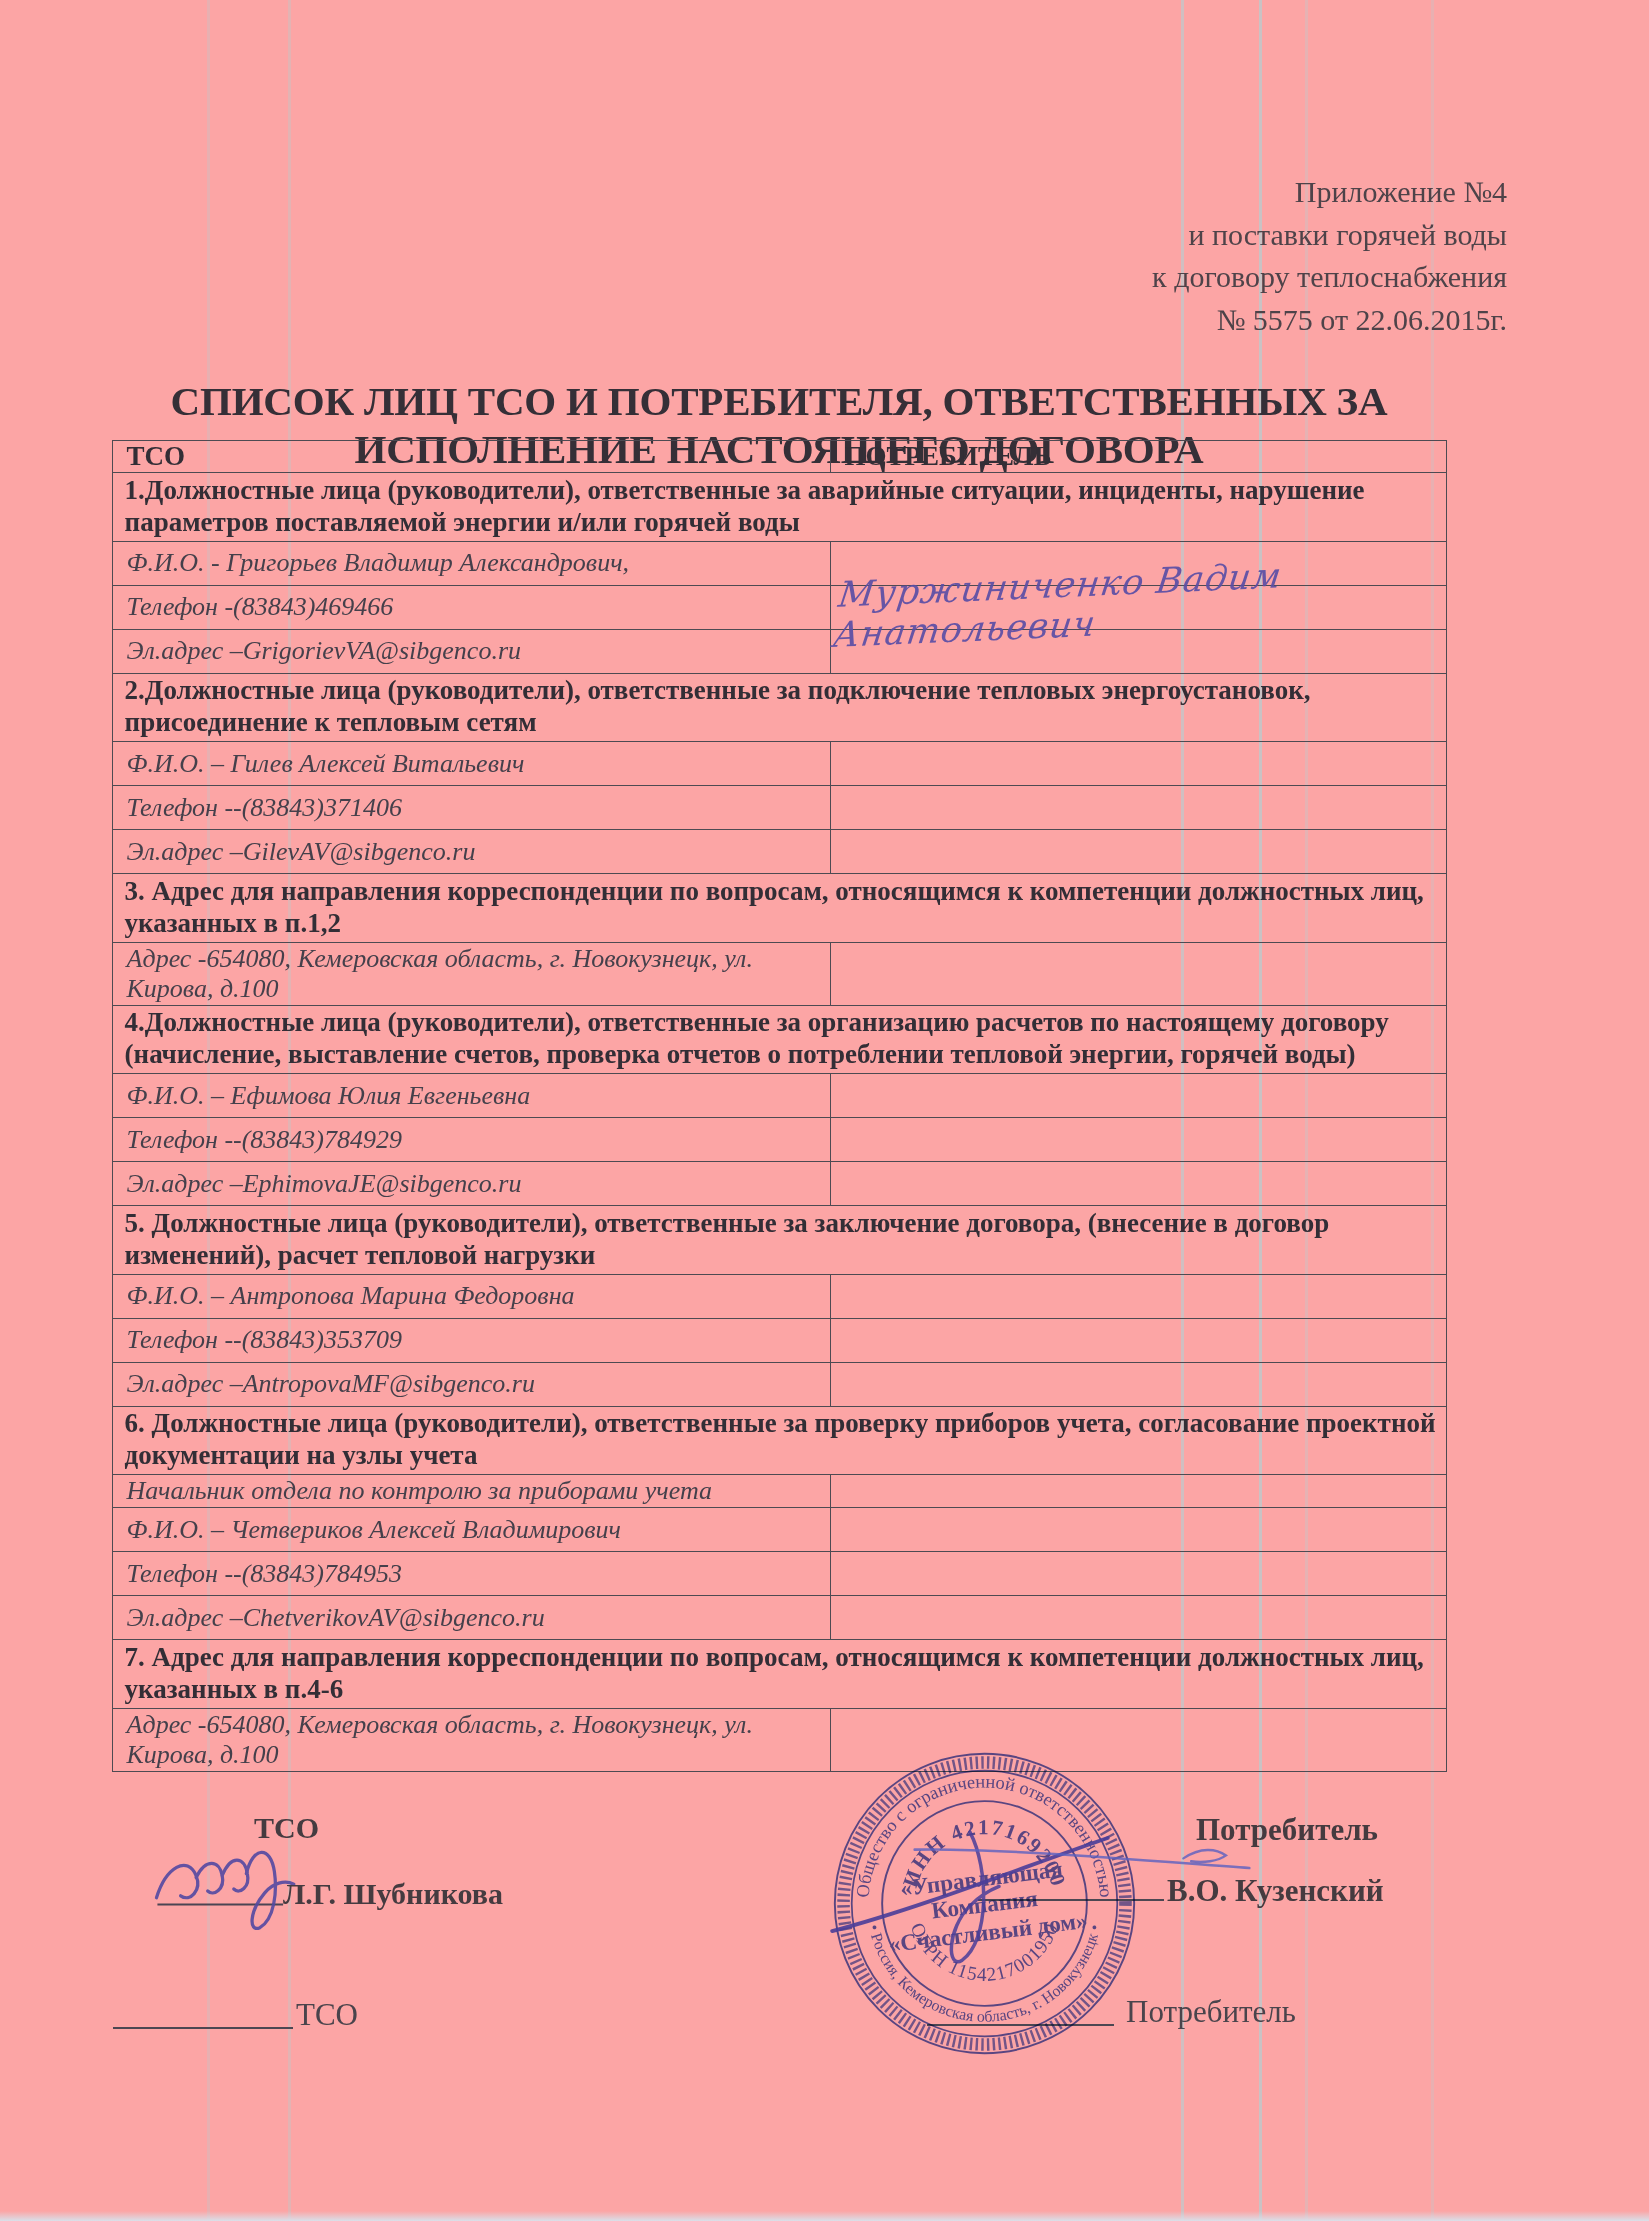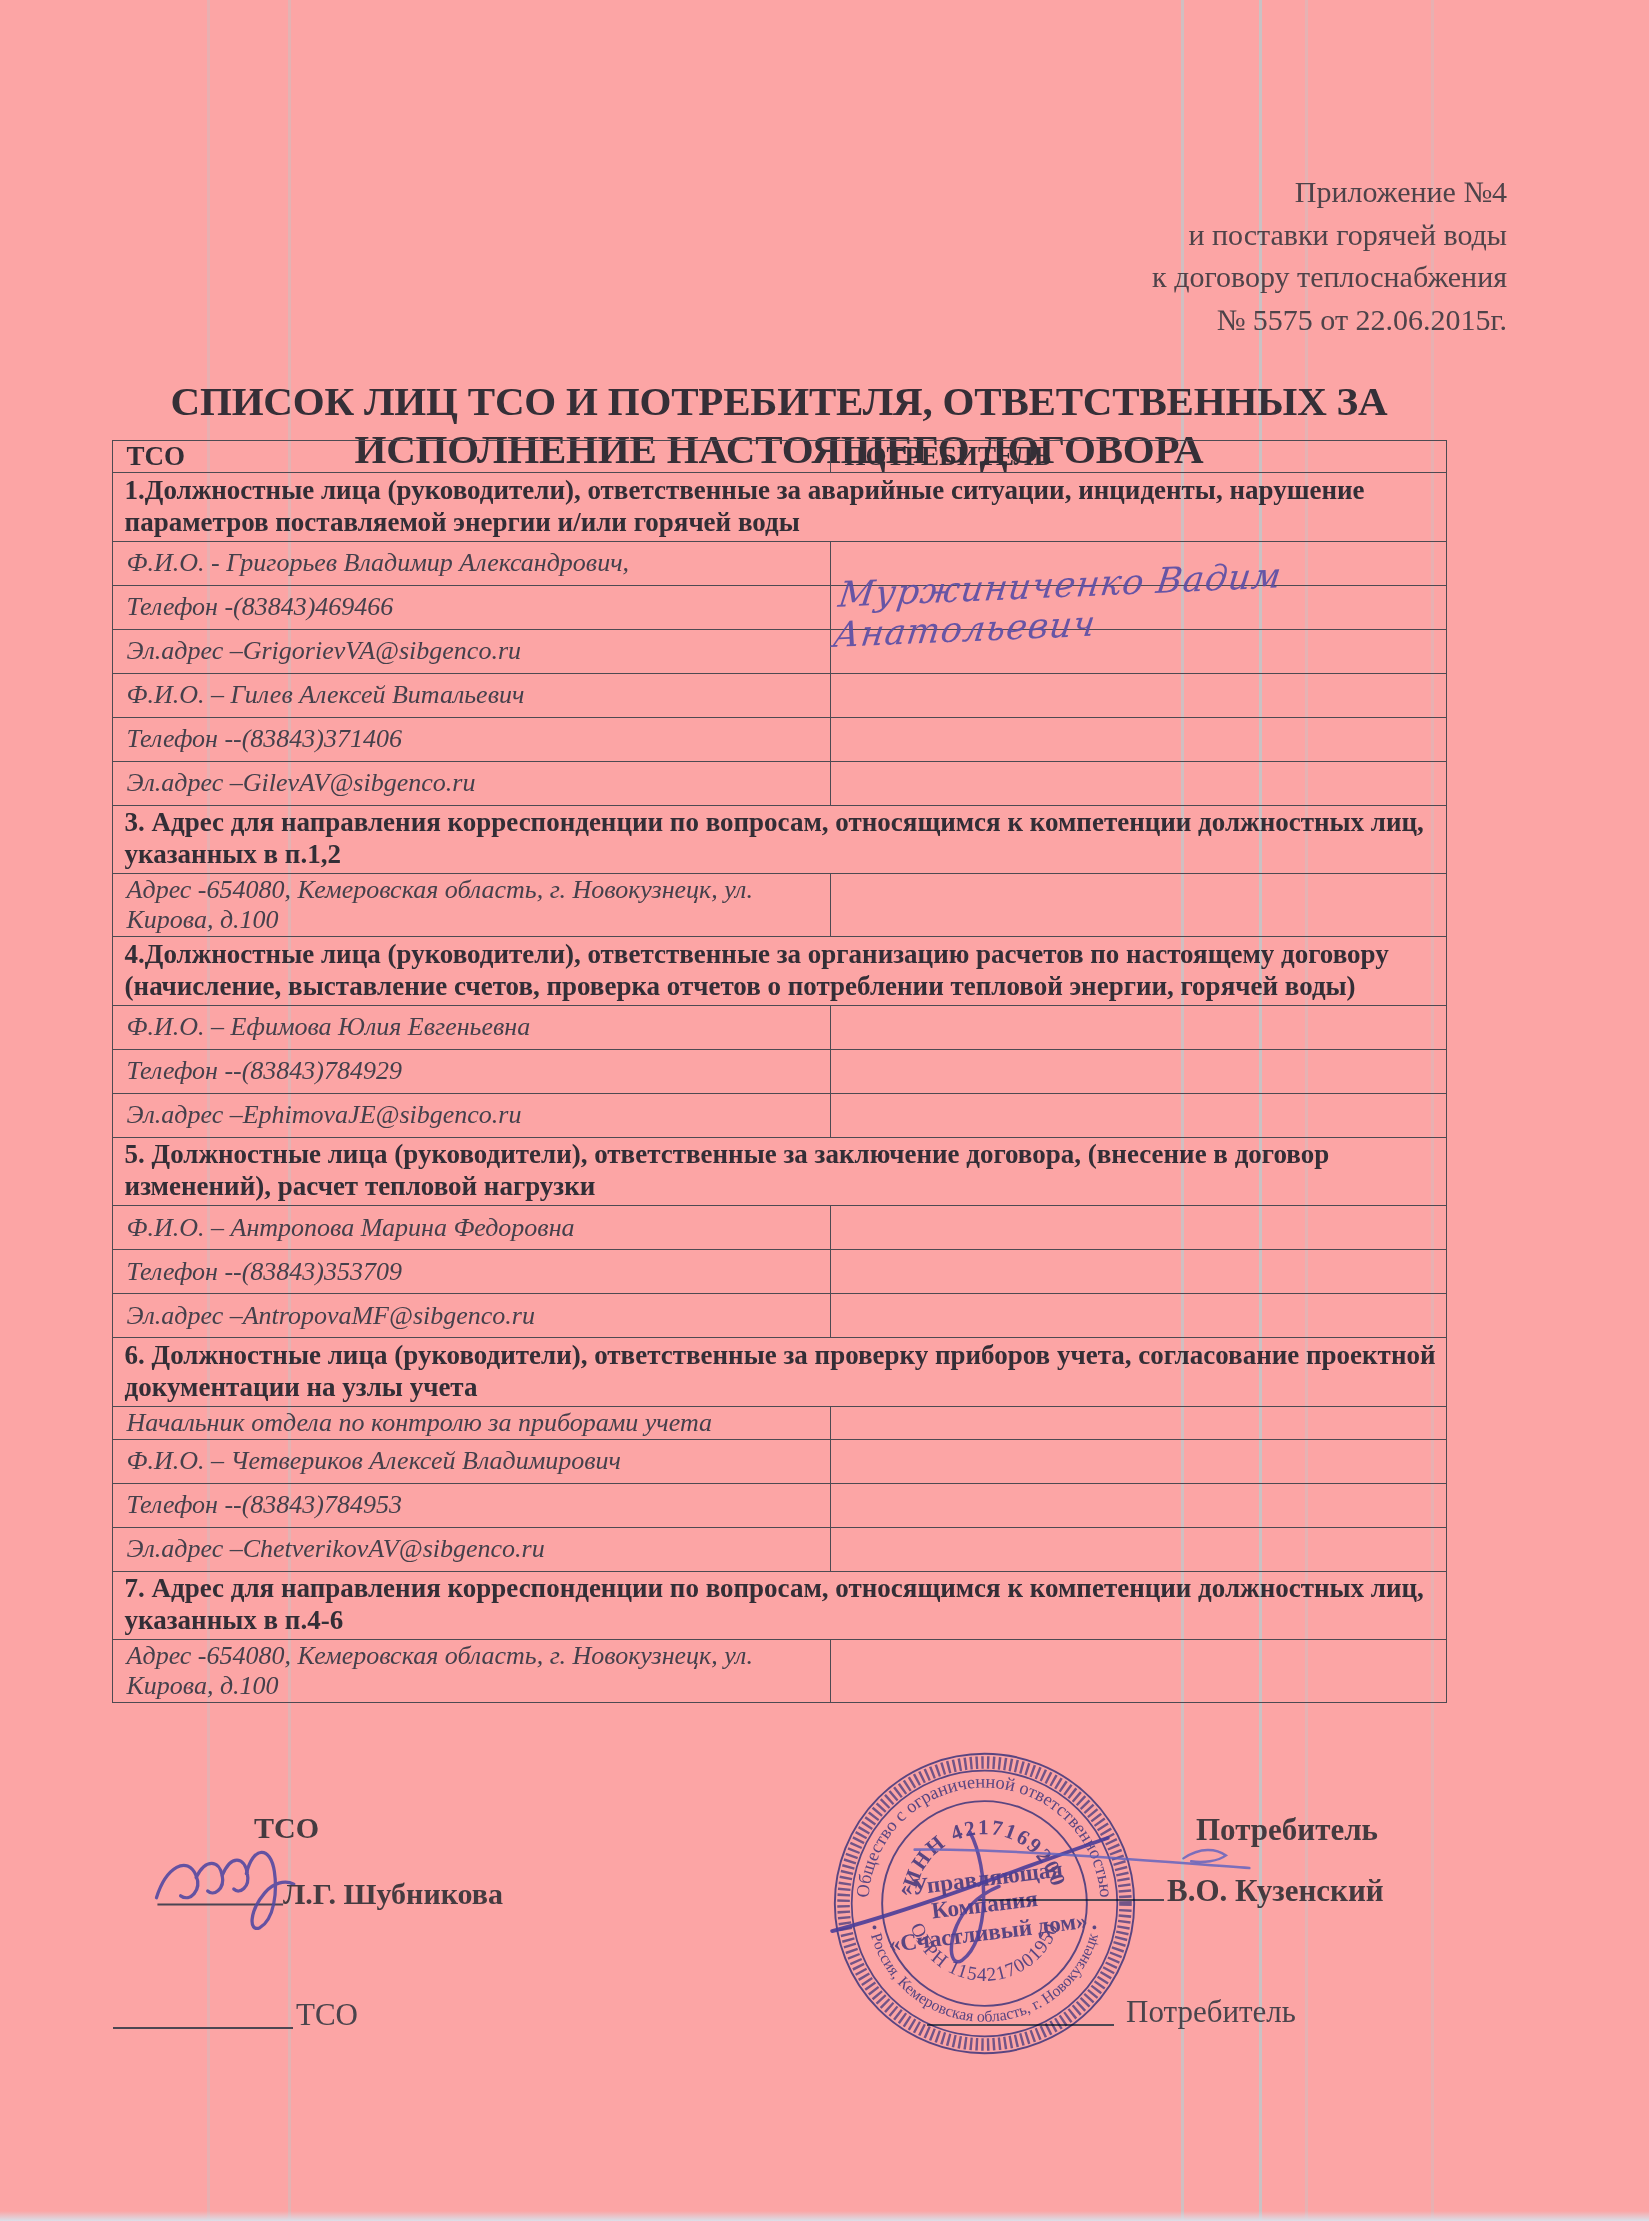--- a/index.html
+++ b/index.html
@@ -71,20 +71,23 @@
           <td class="dl">Ф.И.О. - Григорьев Владимир Александрович,</td>
           <td class="dl"></td>
         </tr>
         <tr style="height: 44px;">
           <td class="dl">Телефон -(83843)469466</td>
           <td class="dl"></td>
         </tr>
         <tr style="height: 44px;">
           <td class="dl">Эл.адрес –GrigorievVA@sibgenco.ru</td>
           <td class="dl"></td>
+        </tr>
+        <tr style="height: 62px;">
+          <td colspan="2" class="sec">2.Должностные лица (руководители), ответственные за подключение тепловых энергоустановок, присоединение к тепловым сетям</td>
         </tr>
         <tr style="height: 44px;">
           <td class="dl">Ф.И.О. – Гилев Алексей Витальевич</td>
           <td class="dl"></td>
         </tr>
         <tr style="height: 44px;">
           <td class="dl">Телефон --(83843)371406</td>
           <td class="dl"></td>
         </tr>
         <tr style="height: 44px;">

